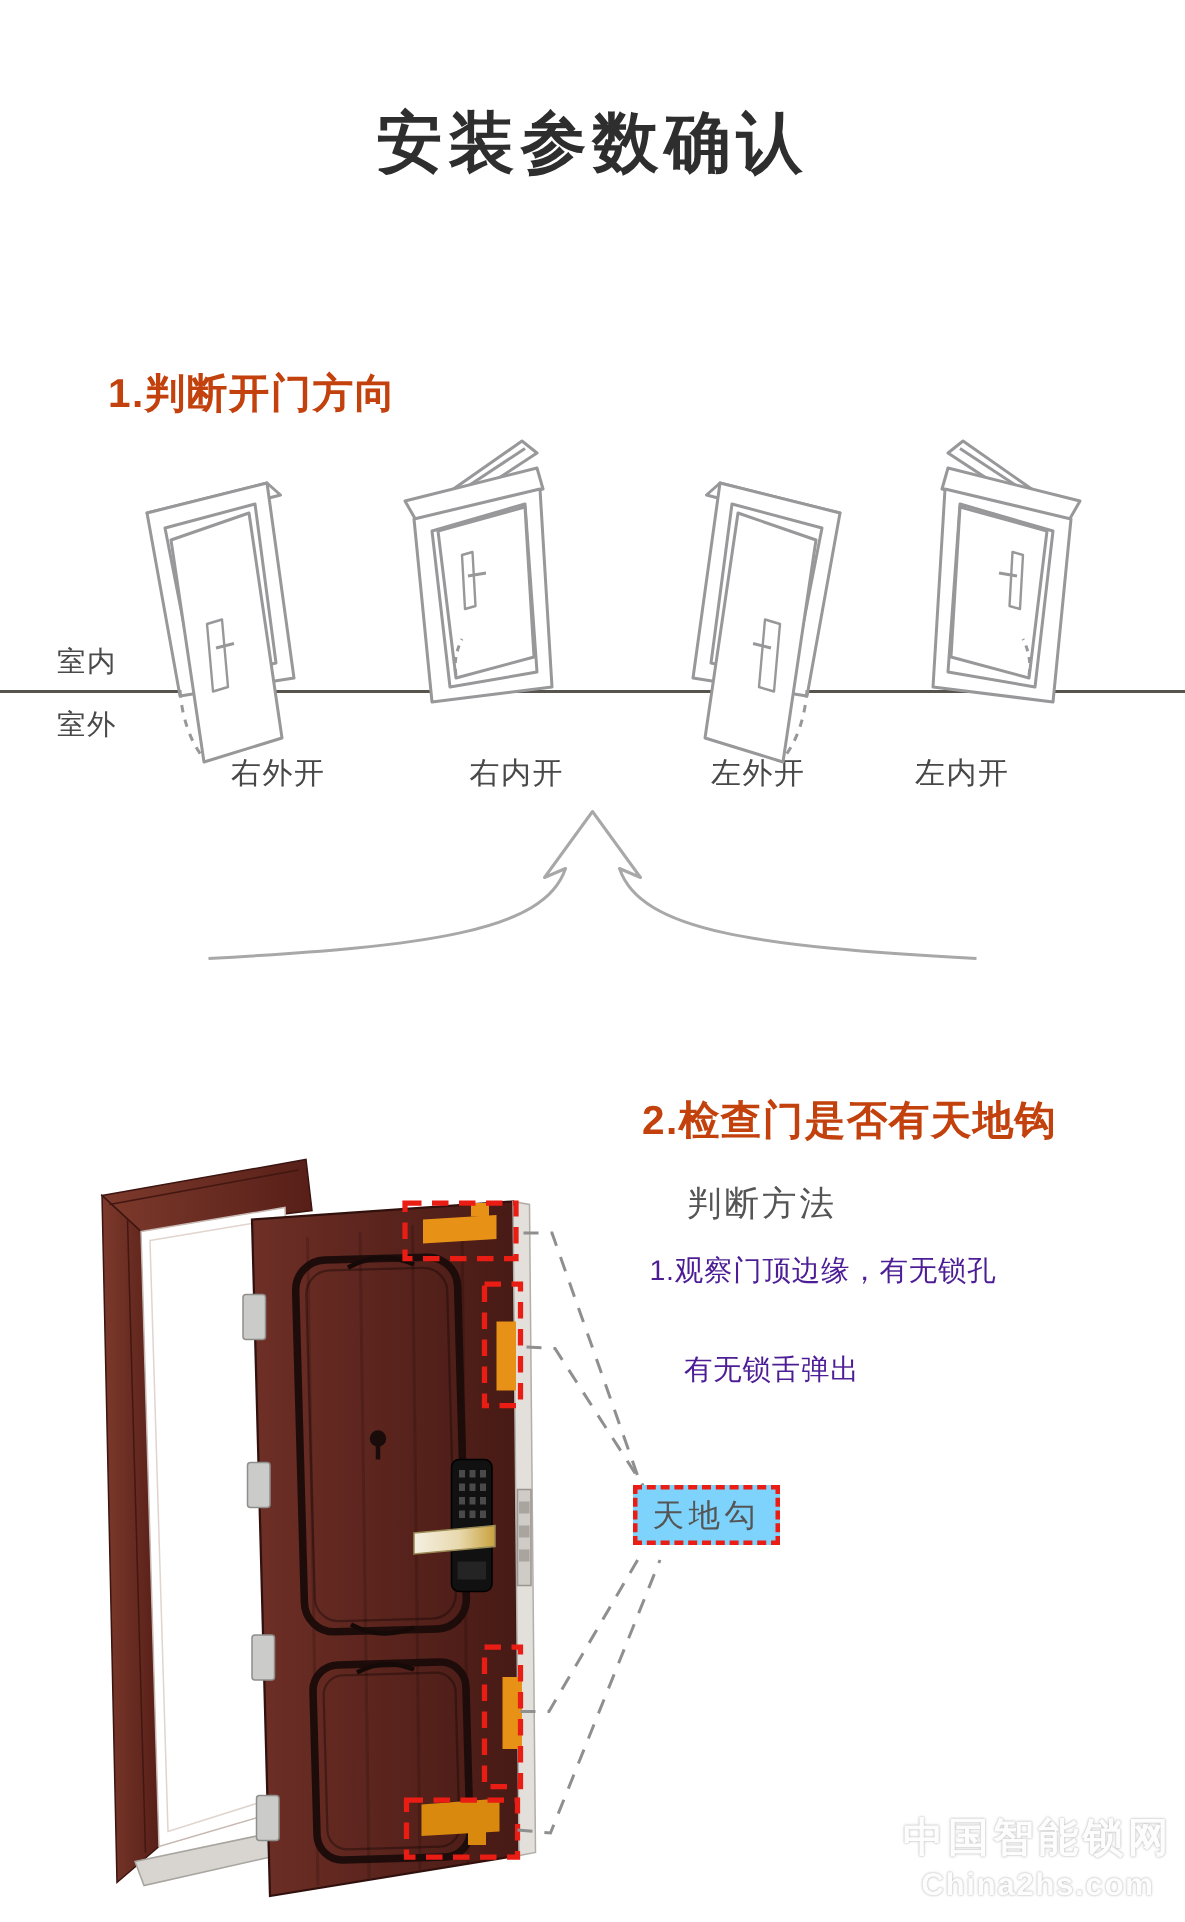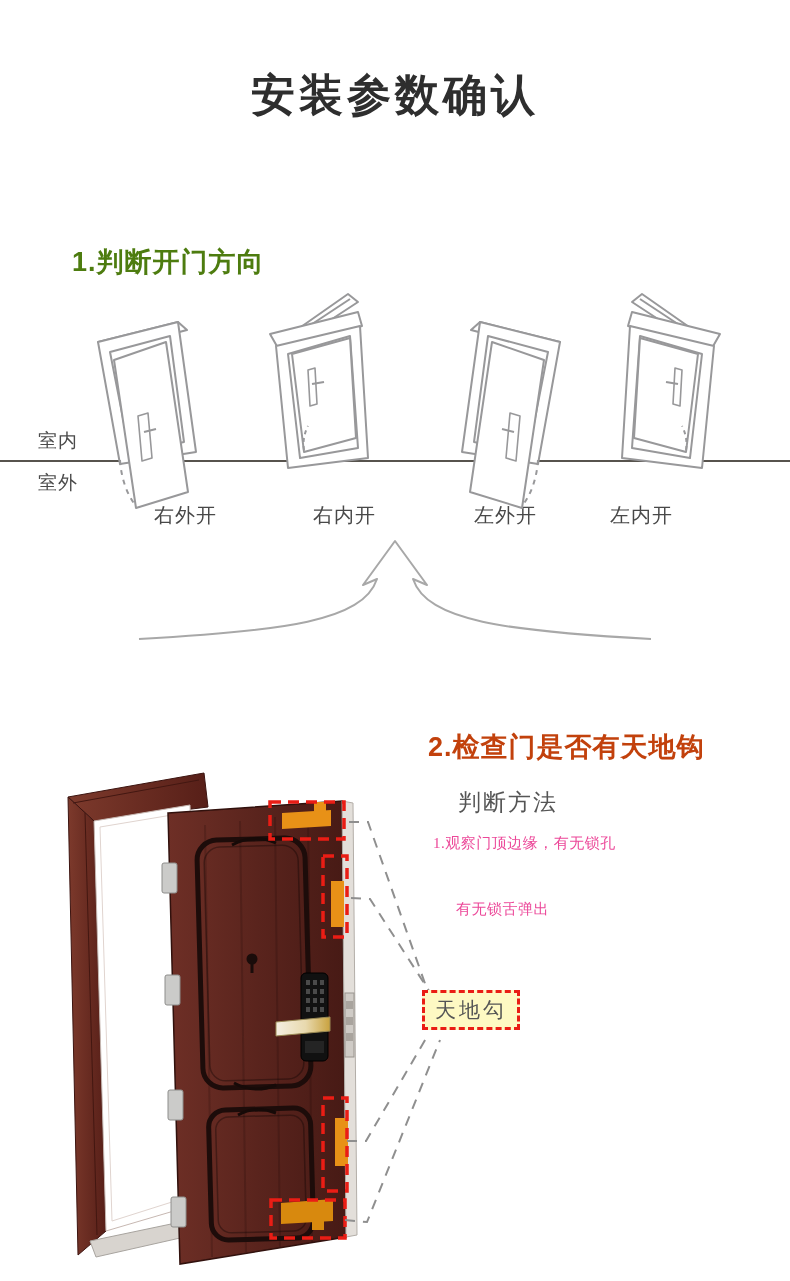--- a/index.html
+++ b/index.html
@@ -5,35 +5,35 @@
   html,body{margin:0;padding:0;background:#fff;}
   #page{position:relative;width:790px;height:1281px;background:#ffffff;overflow:hidden;
         font-family:"Liberation Sans","DejaVu Sans",sans-serif;}
   .abs{position:absolute;}
   
   .title{left:0;top:66px;width:790px;text-align:center;font-size:44px;font-weight:700;
          color:#2e2e2e;letter-spacing:4px;}
   .subtitle{left:75px;top:137px;width:640px;text-align:center;font-size:21px;
             line-height:34px;color:#9b9b9b;letter-spacing:1px;}
   
-  .sec1-heading{left:72px;top:244px;font-size:27px;font-weight:700;color:#4d7c0f;letter-spacing:1px;}
+  .sec1-heading{left:72px;top:244px;font-size:27px;font-weight:700;color:#c2410c;letter-spacing:1px;}
   .ground{left:0;top:460px;width:790px;height:2px;background:#57534d;}
   .side-label{left:38px;font-size:19px;color:#4a4a4a;letter-spacing:1px;}
   .indoor{top:428px;text-align:right;}
   .outdoor{top:470px;}
   .door-type{top:502px;width:90px;text-align:right;font-size:20px;color:#484848;letter-spacing:1px;}
   .diagram{pointer-events:none;}
   
   .sec2-heading{left:428px;top:729px;font-size:27px;font-weight:700;color:#c2410c;letter-spacing:1px;}
   .method-title{left:458px;top:787px;font-size:23px;color:#555;letter-spacing:2px;}
-  .step{left:433px;font-size:15px;color:#ec4899;letter-spacing:0.5px;font-family:Liberation Serif, serif;}
+  .step{left:433px;font-size:19px;color:#4c1d95;letter-spacing:0.5px;}
   .step1{top:834px;}
   .step2{top:867px;}
   .step3{top:900px;left:456px;}
-  .hook-label{left:422px;top:990px;background:#fef9c3;border:3px dashed #ea1d15;
+  .hook-label{left:422px;top:990px;background:#7dd3fc;border:3px dashed #ea1d15;
               padding:3px 10px;font-size:21px;color:#555;letter-spacing:3px;z-index:5;}
   
   .watermark{right:8px;bottom:12px;text-align:center;color:#fdfdfd;
              text-shadow:0 0 2px #c4c4c4, 0 0 1px #bdbdbd;}
   .wm1{font-size:27px;font-weight:700;letter-spacing:3px;}
   .wm2{font-size:21px;font-weight:700;letter-spacing:1px;margin-top:2px;}
 </style>
 </head>
 <body>
 
@@ -207,14 +207,18 @@
     <g fill="none" stroke="#ea1d15" stroke-width="3.5" stroke-dasharray="11 7">
       <rect x="230" y="37" width="74" height="37"></rect>
       <rect x="283" y="91" width="24" height="81"></rect>
       <rect x="283" y="333" width="24" height="93"></rect>
       <rect x="231" y="435" width="74" height="38"></rect>
     </g>
   </svg>
 
   <div class="abs hook-label">天地勾</div>
 
+  <div class="abs watermark">
+    <div class="wm1">中国智能锁网</div>
+    <div class="wm2">China2hs.com</div>
+  </div>
 
 </div>
 
 </body></html>

